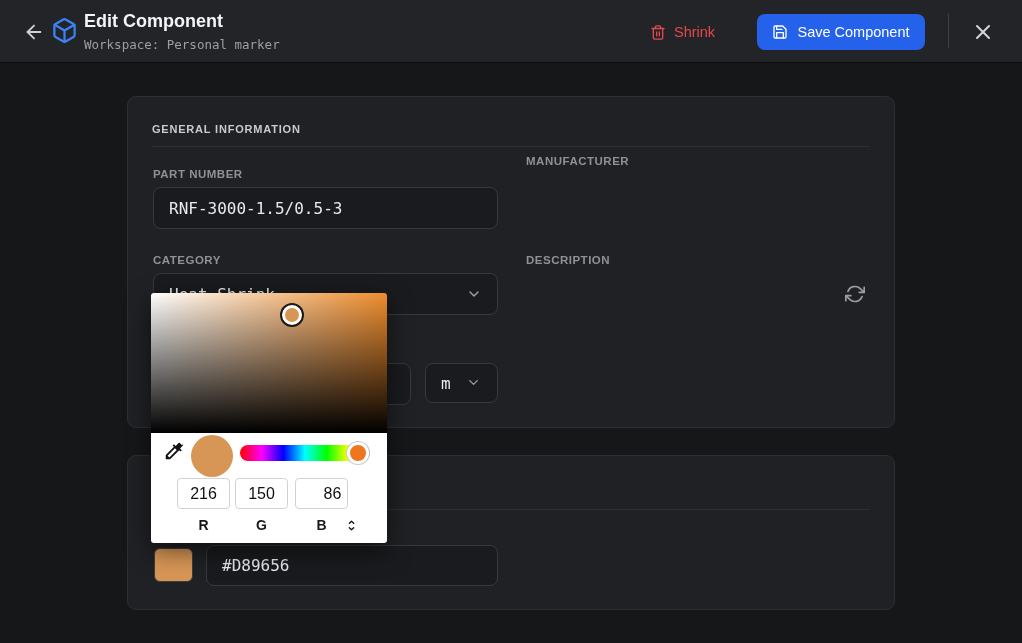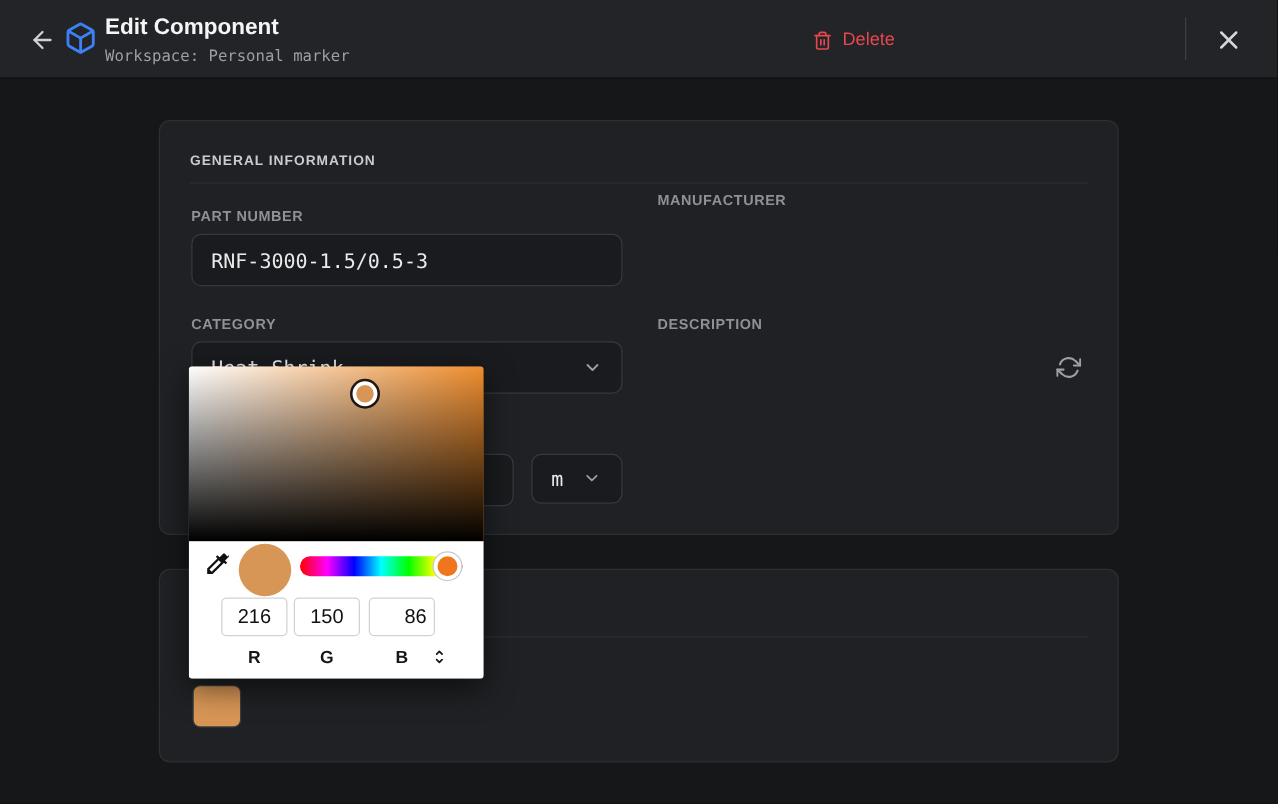--- a/index.html
+++ b/index.html
@@ -132,23 +132,33 @@
 
     <button class="delete-btn">
       <span>
         <svg width="16" height="17" viewBox="0 0 24 24" fill="none" stroke="#e5484d" stroke-width="2" stroke-linecap="round" stroke-linejoin="round">
             <polyline points="3 6 5 6 21 6"></polyline>
             <path d="M19 6v14a2 2 0 0 1-2 2H7a2 2 0 0 1-2-2V6m3 0V4a2 2 0 0 1 2-2h4a2 2 0 0 1 2 2v2"></path>
             <line x1="10" y1="11" x2="10" y2="17"></line>
             <line x1="14" y1="11" x2="14" y2="17"></line>
           </svg>
       </span>
-      <span>Delete</span>
-    </button>
-
+      <span>Shrink</span>
+    </button>
+
+    <button class="save-btn">
+      <span>
+        <svg width="16" height="16" viewBox="0 0 24 24" fill="none" stroke="#ffffff" stroke-width="2" stroke-linecap="round" stroke-linejoin="round">
+            <path d="M19 21H5a2 2 0 0 1-2-2V5a2 2 0 0 1 2-2h11l5 5v11a2 2 0 0 1-2 2z"></path>
+            <polyline points="17 21 17 13 7 13 7 21"></polyline>
+            <polyline points="7 3 7 8 15 8"></polyline>
+          </svg>
+      </span>
+      <span>Save Component</span>
+    </button>
 
     <div class="header-divider"></div>
 
     <button class="close-btn">
       <span>
         <svg width="24" height="24" viewBox="0 0 24 24" fill="none" stroke="#d4d6da" stroke-width="2" stroke-linecap="round">
             <line x1="18" y1="6" x2="6" y2="18"></line>
             <line x1="6" y1="6" x2="18" y2="18"></line>
           </svg>
       </span>
@@ -192,20 +202,21 @@
         <svg width="15" height="15" viewBox="0 0 24 24" fill="none" stroke="#9ba0a6" stroke-width="2.2" stroke-linecap="round" stroke-linejoin="round">
             <polyline points="6 9 12 15 18 9"></polyline>
           </svg>
       </span>
     </div>
   </div>
 
   <div class="card card-color">
     <div class="section-divider" style="top:53px;"></div>
     <div class="color-swatch"></div>
+    <input class="text-input hex-input mono" readonly="" value="#D89656" style="">
   </div>
 
   <div class="picker">
     <div class="sat-area">
       <div class="sat-cursor"></div>
     </div>
     <div class="picker-panel">
       <button class="eyedropper-btn">
         <span>
           <svg width="22" height="22" viewBox="0 0 24 24" fill="#101113">

